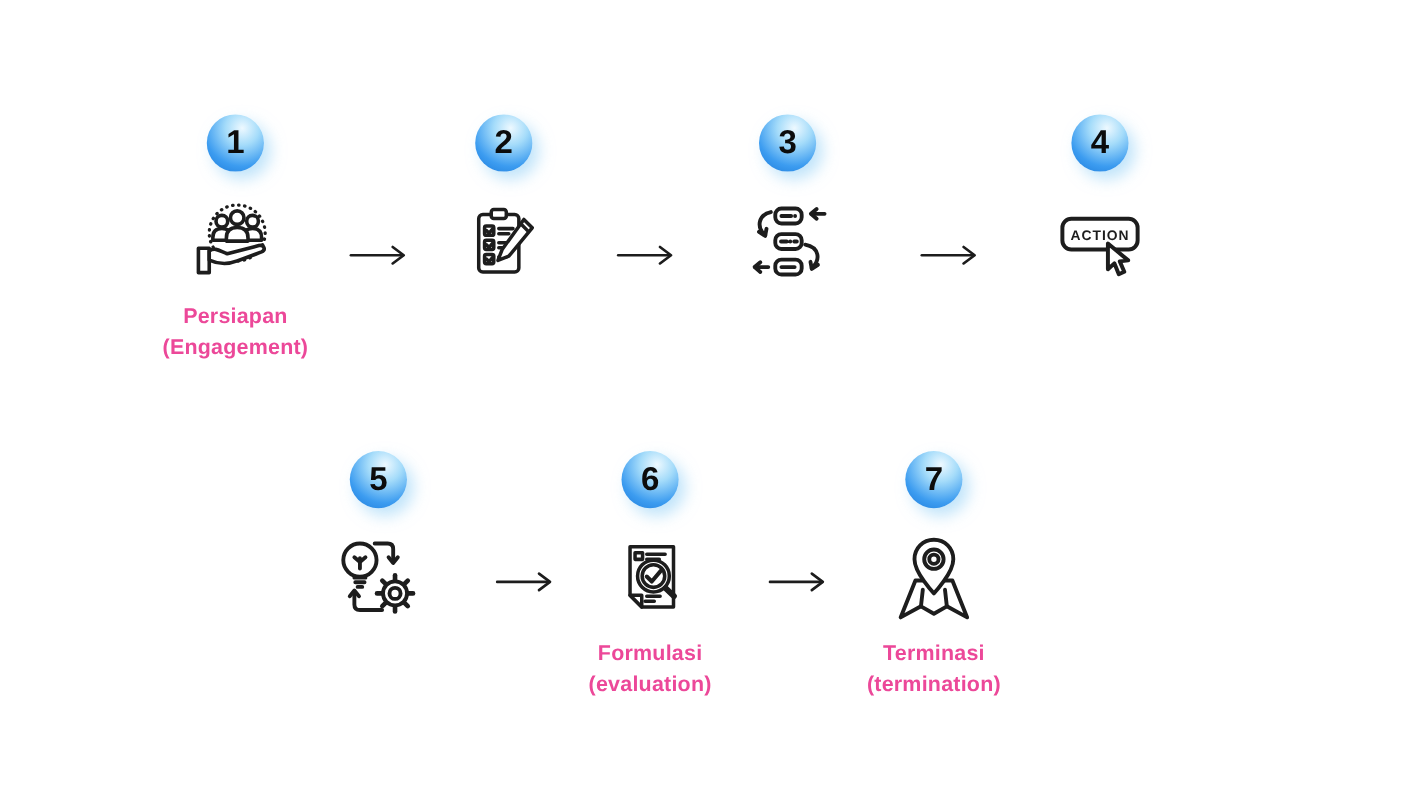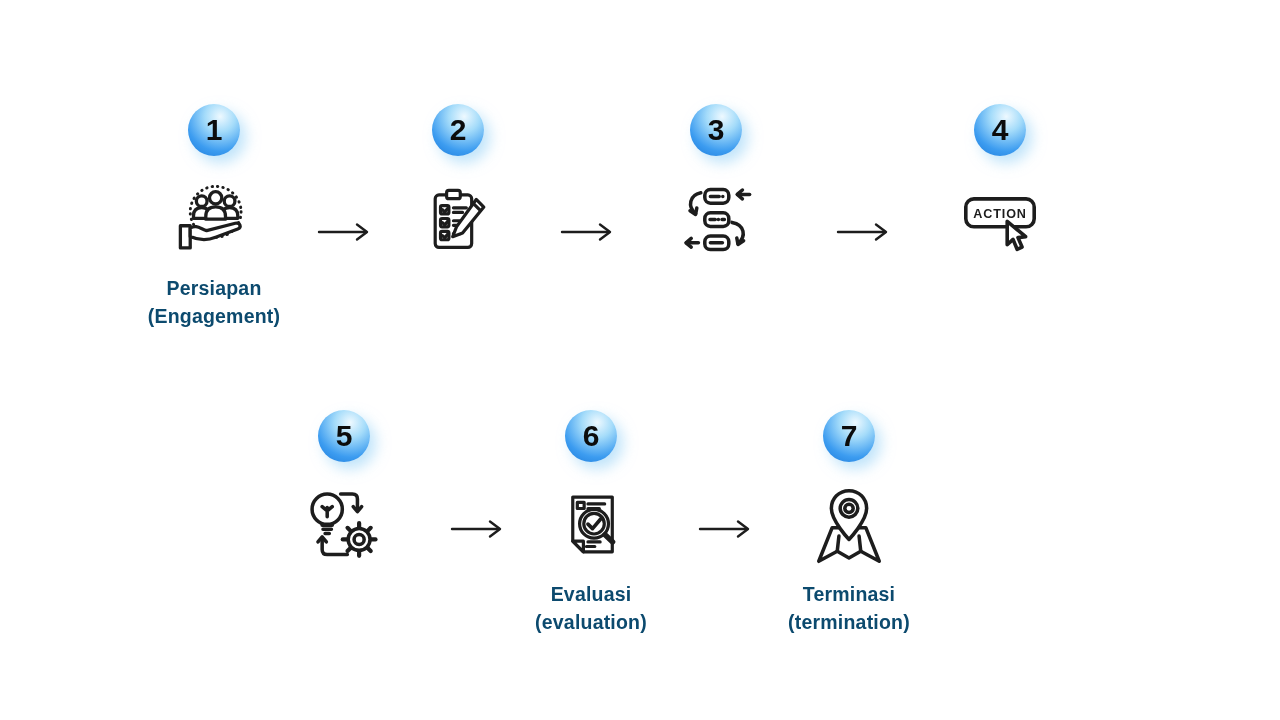--- a/index.html
+++ b/index.html
@@ -15,21 +15,21 @@
     background:radial-gradient(circle at 62% 24%, #eef9ff 0%, #a5dcfa 30%, #3c9cf0 68%, #1a78d8 100%);
     box-shadow:6px 7px 14px rgba(140,205,246,.55);
     display:flex;align-items:center;justify-content:center;
     font-size:30px;font-weight:800;color:#0c0c0c;
   }
   .icon-wrap{
     height:84px;margin-top:22px;display:flex;align-items:center;justify-content:center;text-align:center;
   }
   .label{
     margin-top:12px;text-align:center;white-space:pre-line;
-    font-size:19.5px;line-height:28px;font-weight:600;letter-spacing:.2px;color:#0c4a6e;
+    font-size:19.5px;line-height:28px;font-weight:600;letter-spacing:.2px;color:#ec4899;
   }
   .arrow{position:absolute;width:60px;height:24px;}
   svg{display:block;}
   .ink{stroke:#1d1d1d;fill:none;stroke-linecap:round;stroke-linejoin:round;}
   .inkf{stroke:#1d1d1d;fill:#ffffff;stroke-linecap:round;stroke-linejoin:round;}
 </style>
 </head>
 <body>
 
 <div class="canvas">
@@ -188,21 +188,21 @@
           <rect class="ink" x="32" y="19" width="9" height="8"></rect>
           <path class="ink" d="M46,21 h22 M46,27 h15"></path>
           <path class="ink" d="M46,71 h16 M44,77 h11"></path>
           <circle class="inkf" cx="54" cy="47" r="19"></circle>
           <circle class="ink" cx="54" cy="47" r="13.5"></circle>
           <path class="ink" d="M46,47.5 l6,6 11,-13" stroke-width="4.8"></path>
           <path class="ink" d="M68.5,61.5 l10,9.5" stroke-width="7"></path>
         </g>
       </svg>
     </div>
-    <div class="label">Evaluasi
+    <div class="label">Formulasi
 (evaluation)</div>
   </div>
 
   <div class="arrow" style="left:696px;top:517px">
     <svg viewBox="0 0 60 24" width="60" height="24">
       <g class="ink" stroke-width="2.4">
         <line x1="4" y1="12" x2="51" y2="12"></line>
         <polyline points="42,4.5 52,12 42,19.5"></polyline>
       </g>
     </svg>

